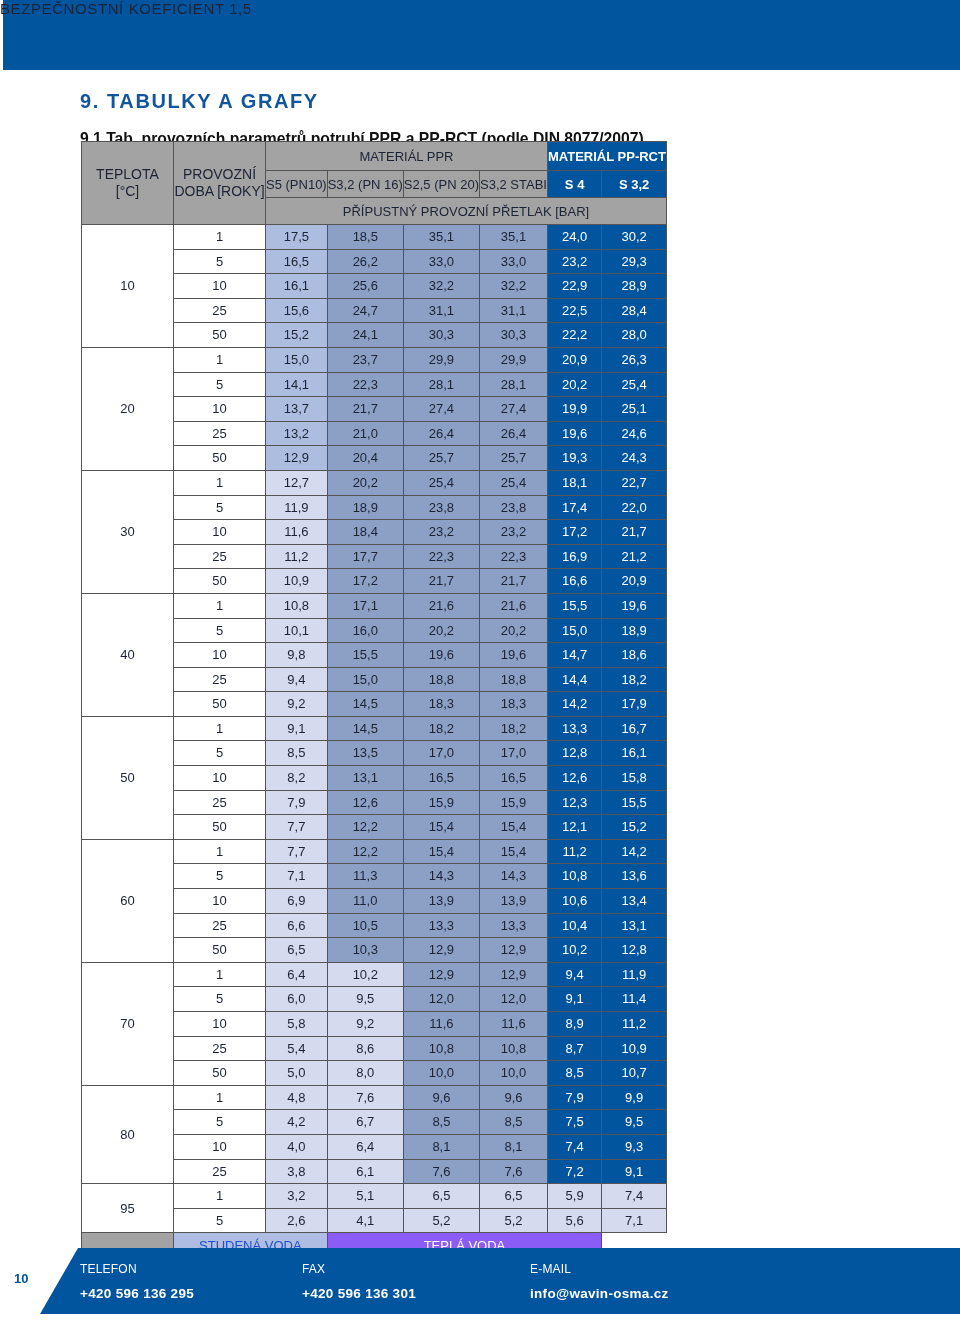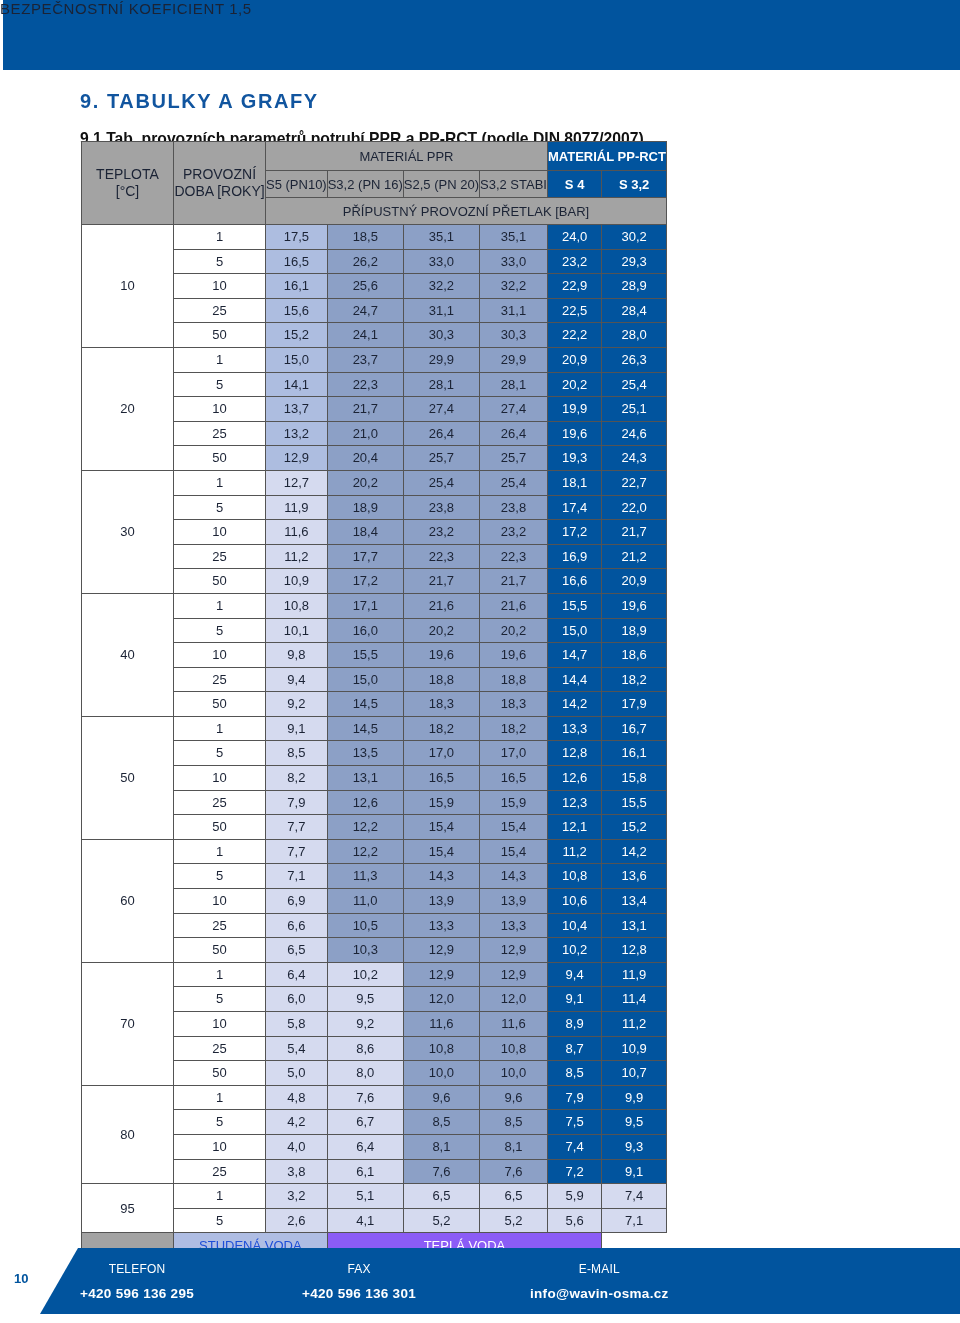--- a/index.html
+++ b/index.html
@@ -42,21 +42,21 @@
   .fblank{height:24px;}
 
   
   .sidelabel{position:absolute;left:0;top:0;font-size:15px;color:#1b2335;
              letter-spacing:0.6px;white-space:nowrap;transform-origin:0 0;}
 
   
   .footer{position:absolute;left:0;top:1248px;width:960px;height:66px;}
   .pagenum{position:absolute;left:14px;top:1271px;font-size:13px;font-weight:bold;color:#01549e;}
   .fcol{position:absolute;color:#ffffff;}
-  .flabel{font-size:12px;font-weight:normal;letter-spacing:0.2px;text-align:center;}
+  .flabel{font-size:12px;font-weight:normal;letter-spacing:0.2px;}
   .fvalue{font-size:13.5px;font-weight:bold;letter-spacing:0.3px;margin-top:10px;}
 </style>
 </head>
 <body>
 
 <div class="topbar"></div>
 <div class="h1">9. TABULKY A GRAFY</div>
 <div class="h2">9.1 Tab. provozních parametrů potrubí PPR a PP-RCT (podle DIN 8077/2007)</div>
 
 <table id="tbl">

